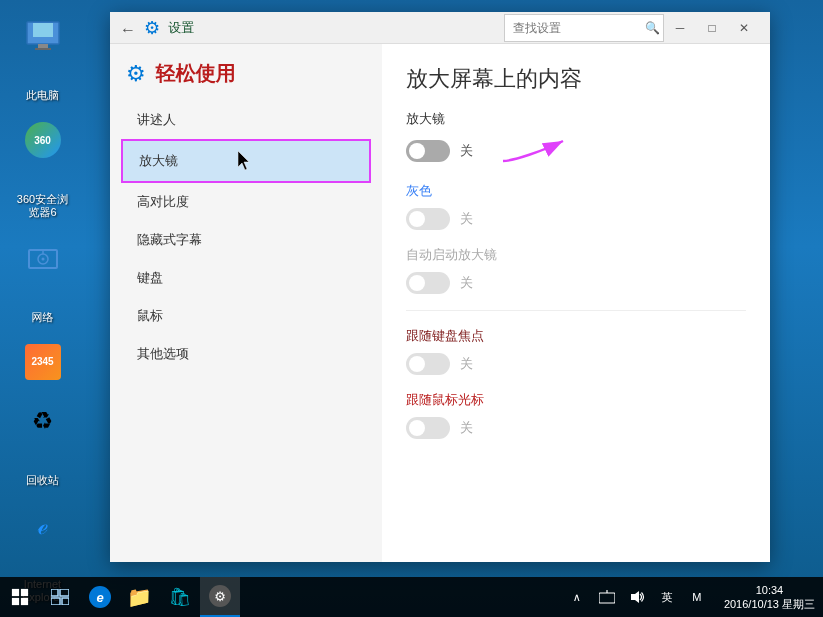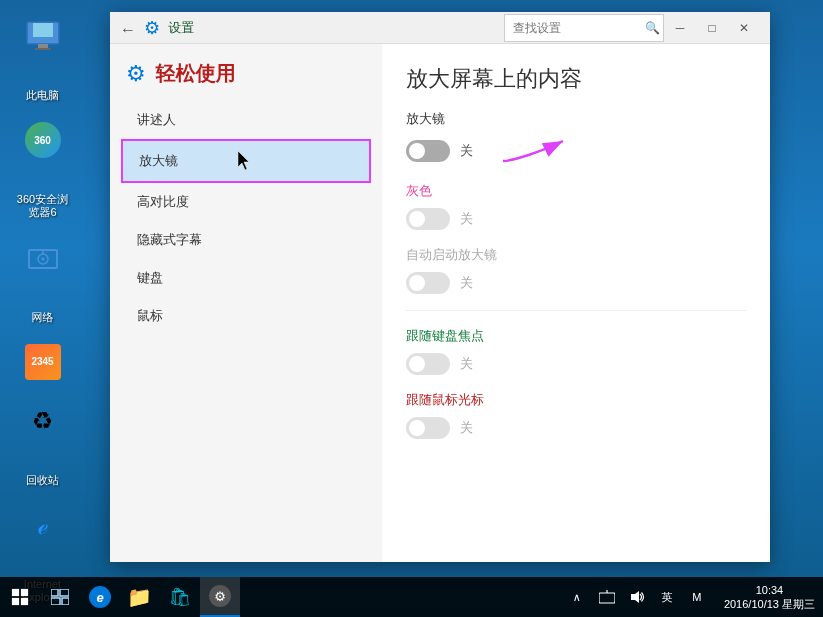--- a/index.html
+++ b/index.html
@@ -549,20 +549,23 @@
           </div>
           <div class="nav-item">
             <span>隐藏式字幕</span>
           </div>
           <div class="nav-item">
             <span>键盘</span>
           </div>
           <div class="nav-item">
             <span>鼠标</span>
           </div>
+          <div class="nav-item">
+            <span>其他选项</span>
+          </div>
         </div>
       </div>
 
       <div class="right-panel">
         <div class="section-title">放大屏幕上的内容</div>
 
         <div class="subsection-label">放大镜</div>
         <div class="toggle-row">
           <div class="toggle off">
             <div class="toggle-knob"></div>
@@ -572,40 +575,40 @@
           <svg style="position:relative; overflow:visible; margin-left:10px;" width="80" height="30">
             <defs>
               <marker id="arrowhead" markerWidth="8" markerHeight="6" refX="8" refY="3" orient="auto">
                 <polygon points="0 0, 8 3, 0 6" fill="#e040fb"></polygon>
               </marker>
             </defs>
             <path d="M 10,25 C 20,25 50,15 70,5" stroke="#e040fb" stroke-width="2.5" fill="none" marker-end="url(#arrowhead)"></path>
           </svg>
         </div>
 
-        <div class="subsection-label" style="color:#ec4899;">灰色</div>
+        <div class="subsection-label" style="color:#3b82f6;">灰色</div>
         <div class="toggle-row">
           <div class="toggle off" style="background:#ccc; opacity:0.6;">
             <div class="toggle-knob"></div>
           </div>
           <span class="toggle-label disabled">关</span>
         </div>
 
         <div class="subsection-label" style="color:#aaa;">自动启动放大镜</div>
         <div class="toggle-row">
           <div class="toggle off" style="background:#ccc; opacity:0.6;">
             <div class="toggle-knob"></div>
           </div>
           <span class="toggle-label disabled">关</span>
         </div>
 
         <div class="section-divider"></div>
 
 
-        <div class="subsection-label" style="color:#15803d;">跟随键盘焦点</div>
+        <div class="subsection-label" style="color:#7f1d1d;">跟随键盘焦点</div>
         <div class="toggle-row">
           <div class="toggle off" style="background:#ccc; opacity:0.6;">
             <div class="toggle-knob"></div>
           </div>
           <span class="toggle-label disabled">关</span>
         </div>
 
         <div class="subsection-label" style="color:#b91c1c;">跟随鼠标光标</div>
         <div class="toggle-row">
           <div class="toggle off" style="background:#ccc; opacity:0.6;">

